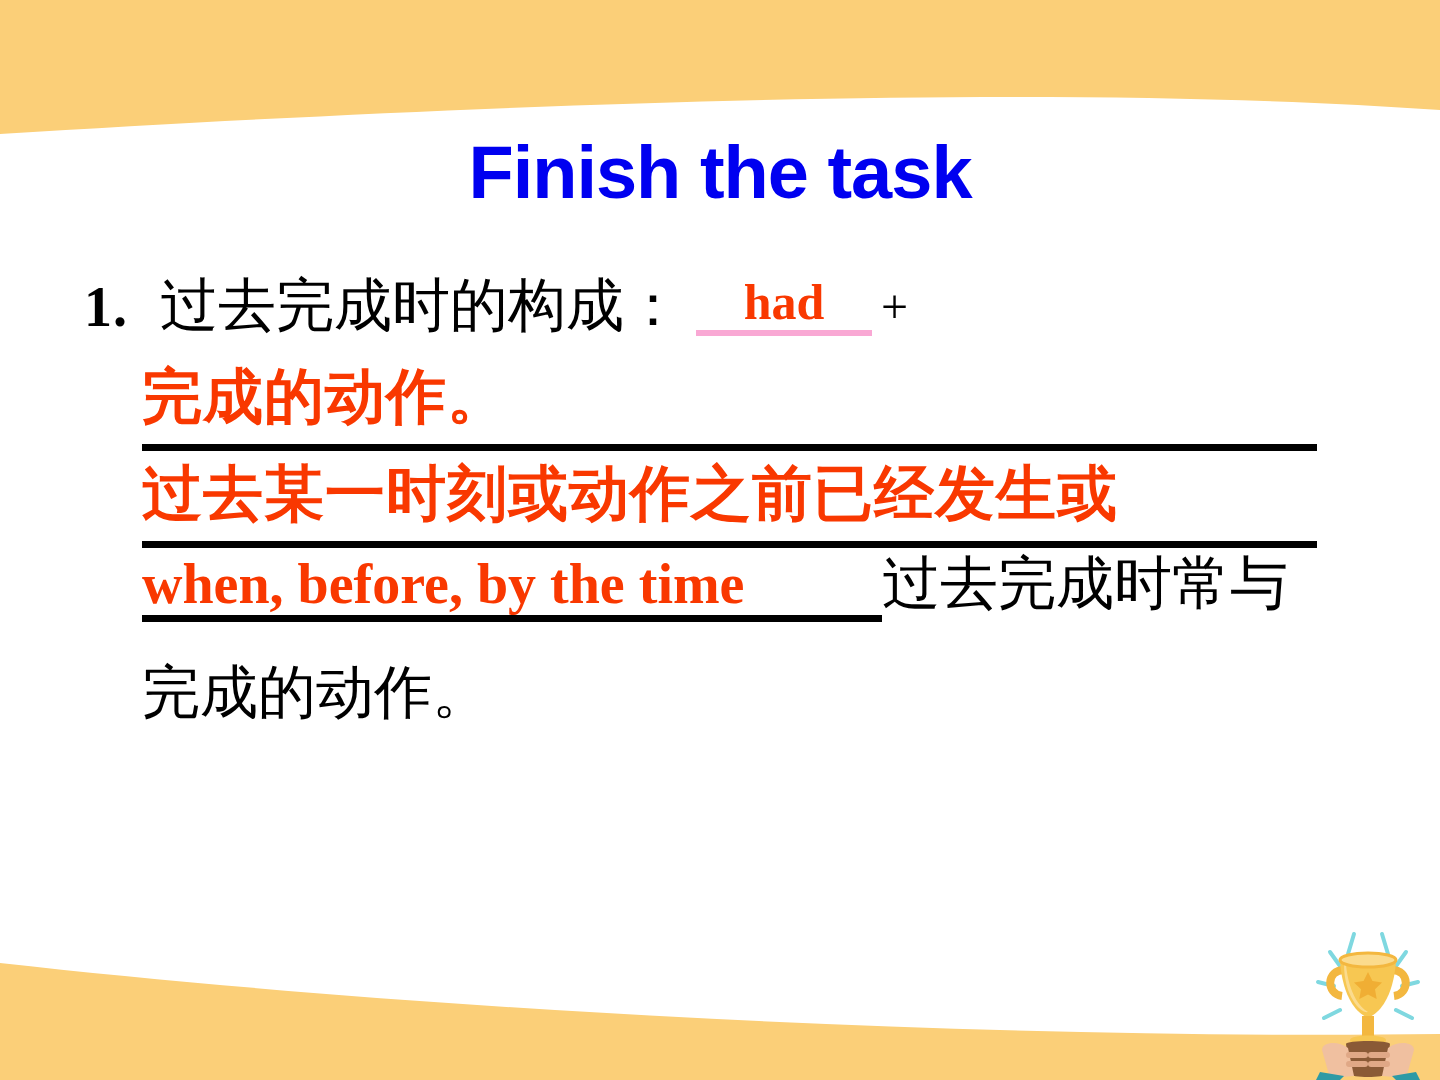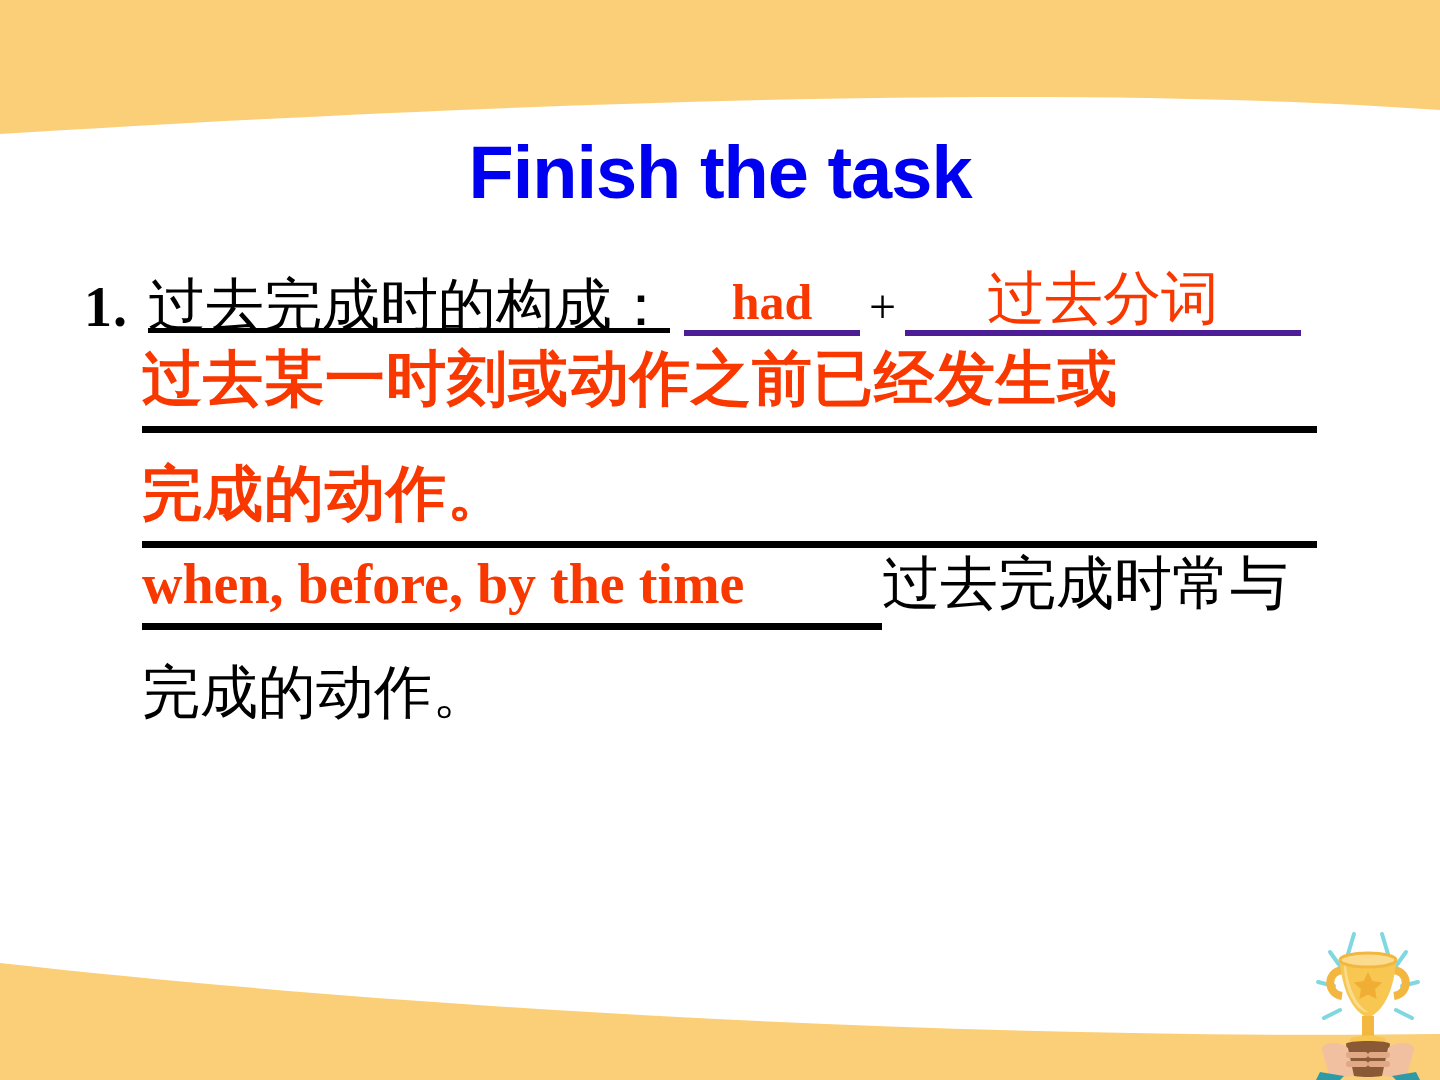--- a/index.html
+++ b/index.html
@@ -77,21 +77,21 @@
     align-items: flex-end;
     height: 78px;
   }
 
   .blank {
     position: relative;
     display: inline-block;
     color: #f93800;
     font-weight: bold;
     text-align: center;
-    border-bottom: 6px solid #4c1d95;
+    border-bottom: 6px solid #f9a8d4;
     line-height: 1.02;
   }
 
   .blank-had {
     width: 176px;
     font-family: "Liberation Serif", serif;
     font-size: 50px;
     padding-bottom: 2px;
     margin-left: 14px;
   }
@@ -141,21 +141,21 @@
   }
 
   .en-blank {
     display: inline-block;
     color: #f93800;
     font-weight: bold;
     font-size: 56px;
     letter-spacing: 0px;
     border-bottom: 7px solid #000000;
     width: 740px;
-    padding-bottom: 10px;
+    padding-bottom: 2px;
     vertical-align: baseline;
   }
 
   .tail-cjk {
     font-size: 58px;
     color: #000000;
     vertical-align: baseline;
   }
 
   .row-last {
@@ -184,30 +184,29 @@
 </svg>
 
 <div class="slide">
 
   <div class="title">Finish the task</div>
 
   <div class="body-block">
 
     <div class="line row1">
       <span class="num">1.</span>
-      <span class="cjk" style="margin-left:20px;text-decoration:underline;">过去完成时的构成：</span>
+      <span class="cjk" style="margin-left:32px;">过去完成时的构成：</span>
       <span class="blank blank-had">had</span>
       <span class="plus">+</span>
-      <span class="blank blank-pp">过去分词</span>
     </div>
 
 
+    <div class="answer-line" style="margin-top:18px;">完成的动作。</div>
+
     <div class="answer-line">过去某一时刻或动作之前已经发生或</div>
-
-    <div class="answer-line" style="margin-top:18px;">完成的动作。</div>
 
 
     <div class="line row-en">
       <span class="en-blank">when, before, by the time</span><span class="tail-cjk">过去完成时常与</span>
     </div>
 
     <div class="row-last">完成的动作。</div>
 
   </div>
 </div>

